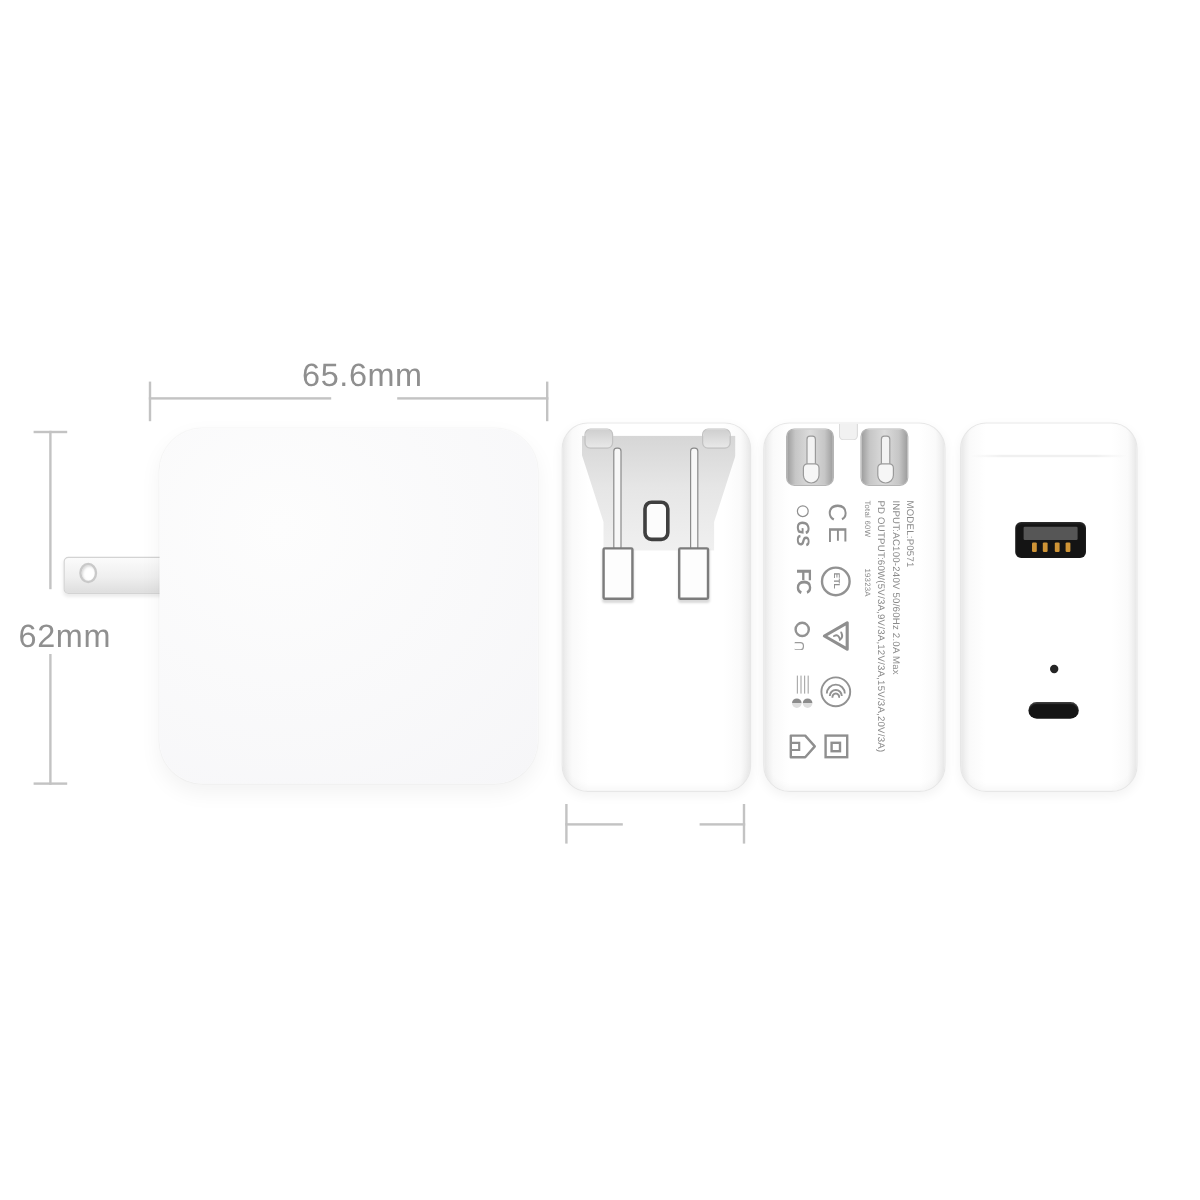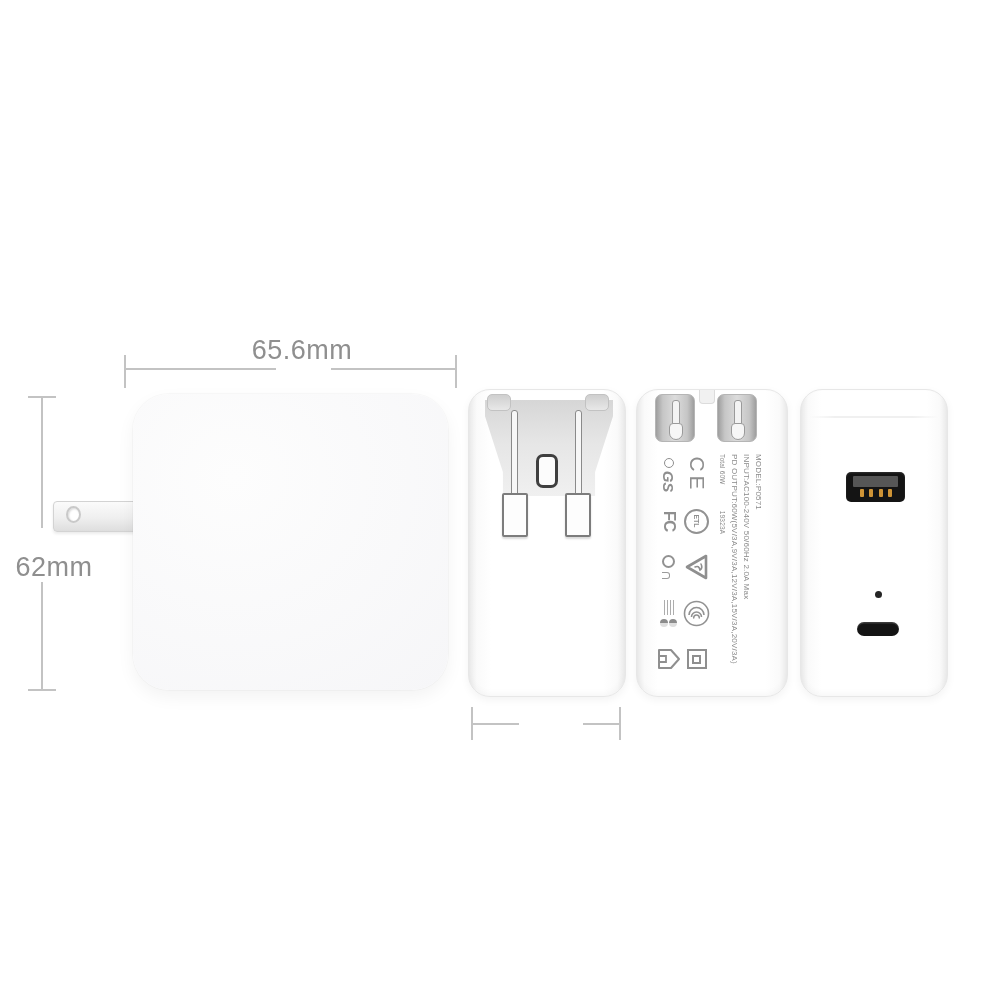--- a/index.html
+++ b/index.html
@@ -1,19 +1,19 @@
 <!DOCTYPE html>
 <html><head>
 <meta charset="utf-8">
 <style>
   * { margin:0; padding:0; box-sizing:border-box; }
   html,body { background:#fff; }
   .stage {
     position:relative; width:1000px; height:708px; background:#ffffff;
-    font-family:"Liberation Sans", sans-serif; overflow:hidden;margin-top:37px;
+    font-family:"Liberation Sans", sans-serif; overflow:hidden;
   }
 
   
   .dim-label { position:absolute; color:#8f8f8f; font-size:27px; text-align:center; letter-spacing:.5px; }
   .dim-line  { position:absolute; background:#c3c3c3; }
 
   
   .slab {
     position:absolute; border-radius:22px; border:1px solid #e7e7e7;
     background:linear-gradient(90deg,#ebebeb 0%,#fafafa 5%,#ffffff 14%,#ffffff 86%,#fafafa 95%,#ebebeb 100%);

